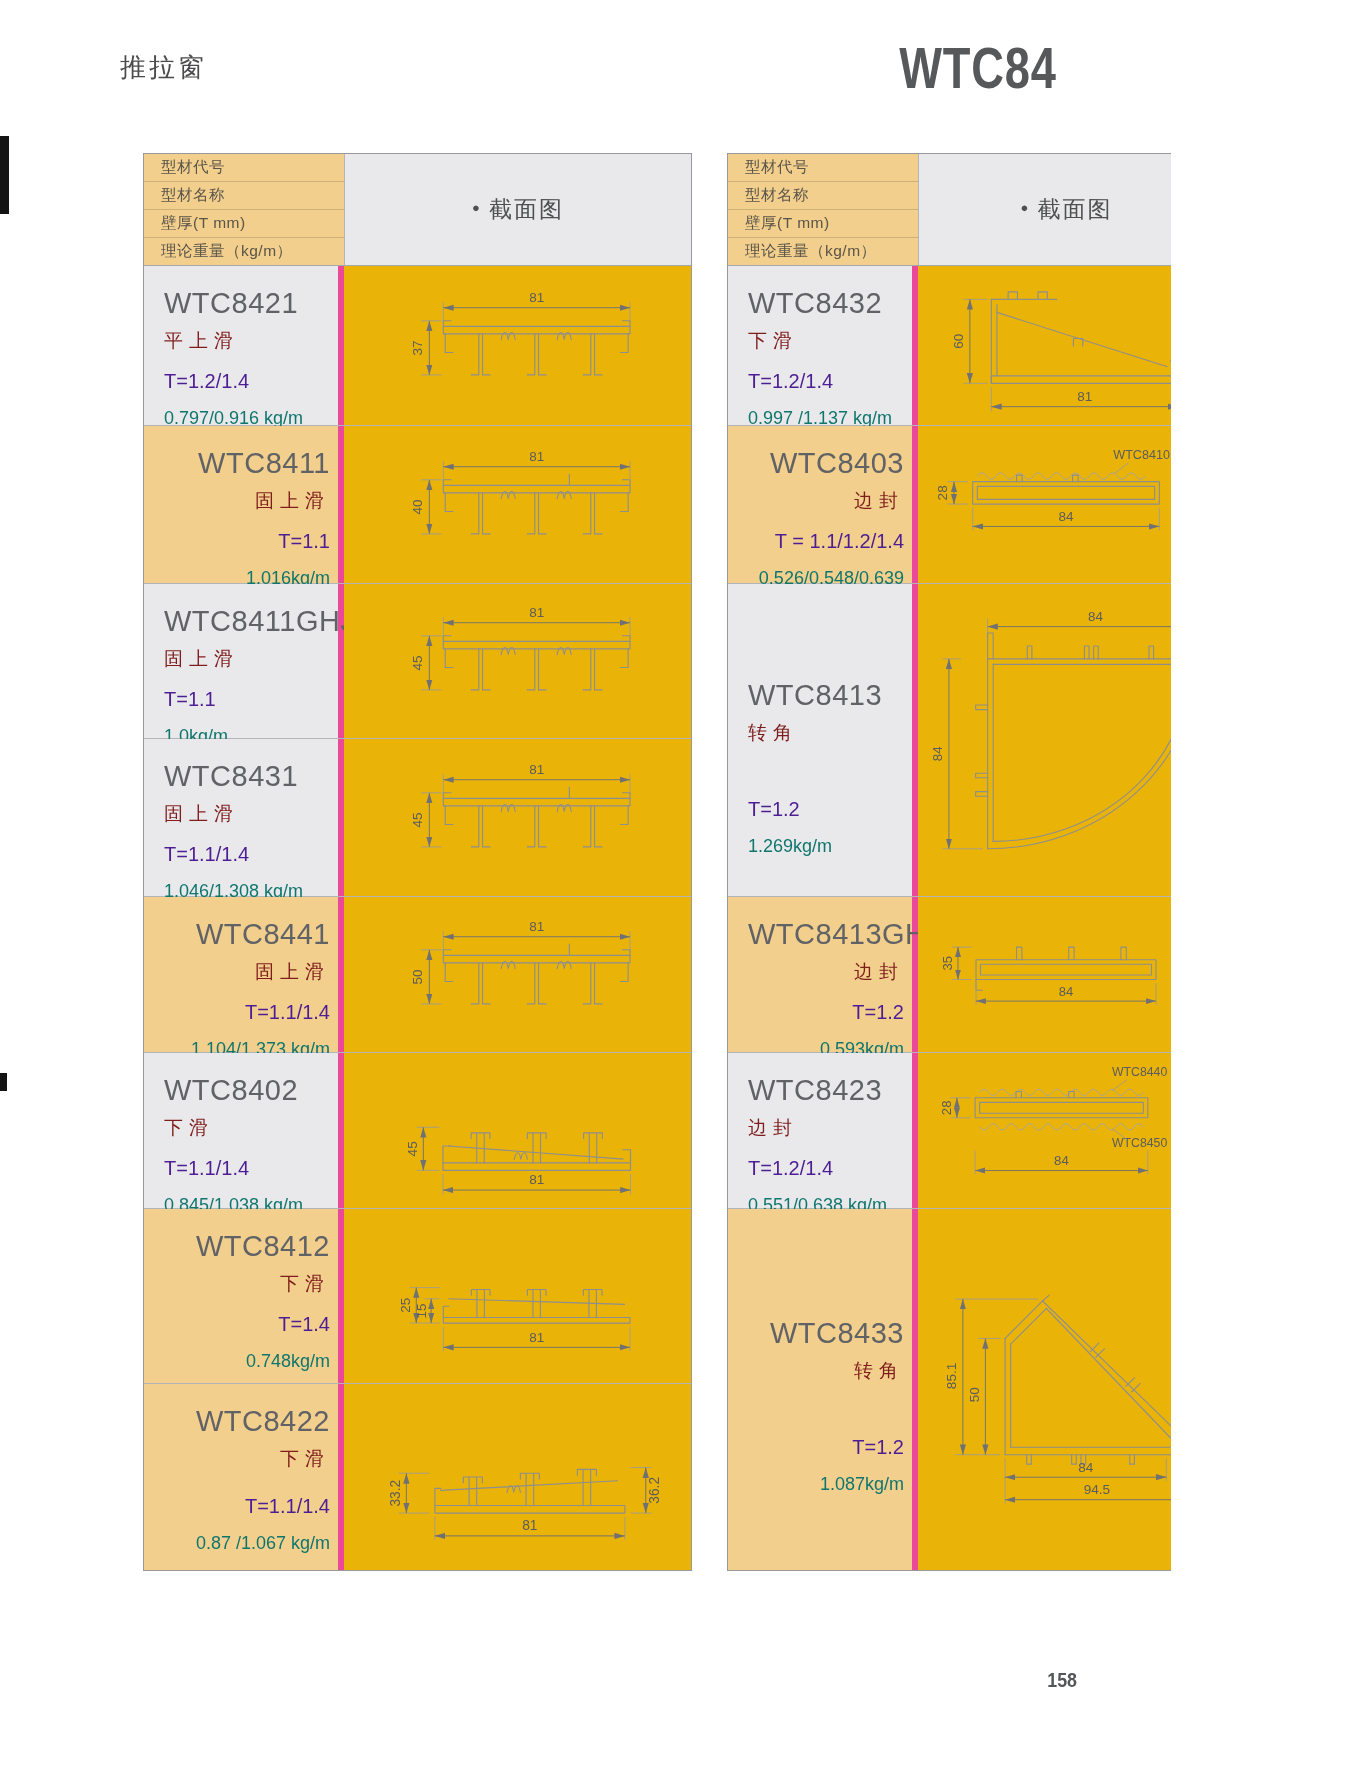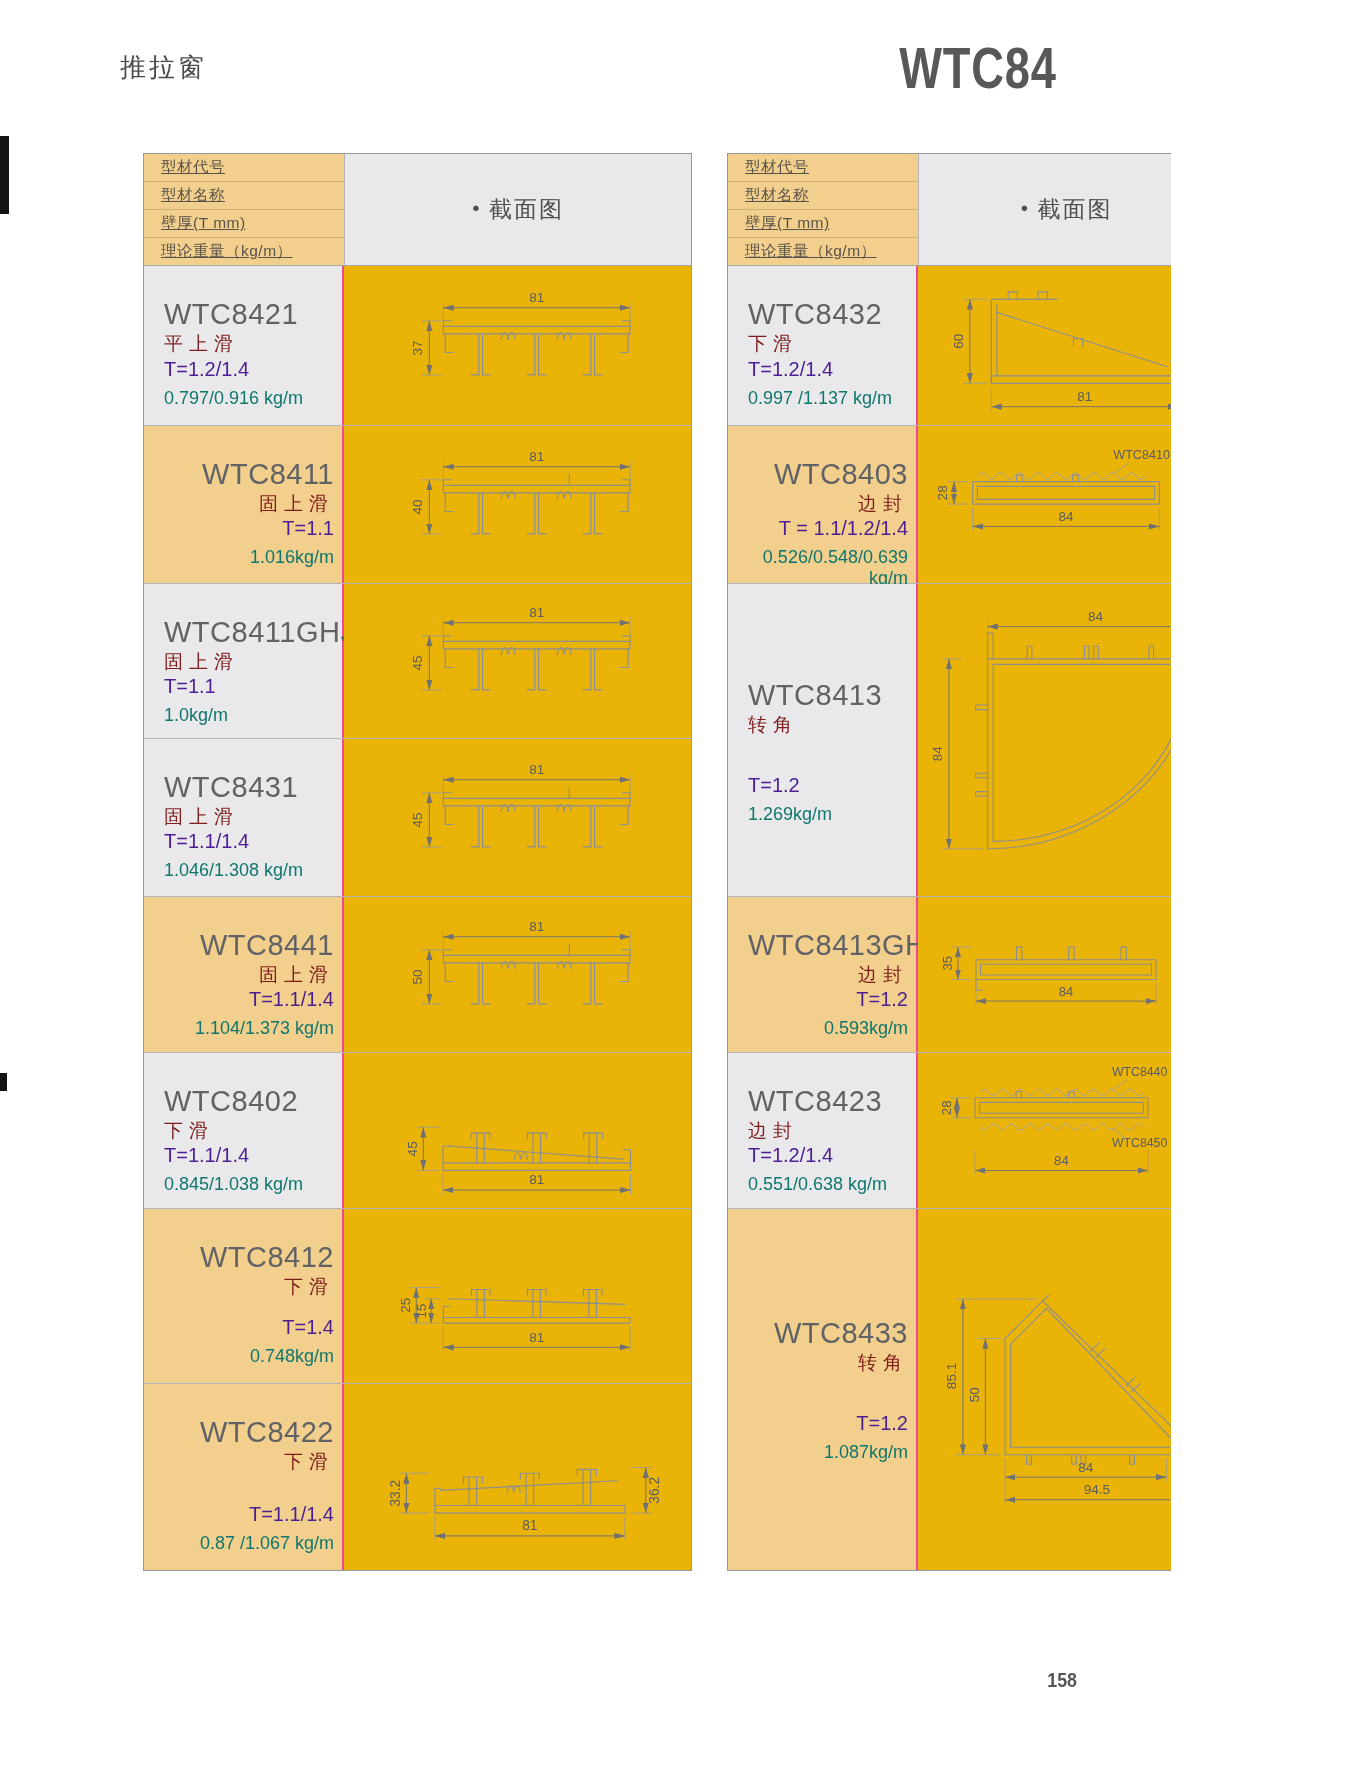--- a/index.html
+++ b/index.html
@@ -13,30 +13,30 @@
            transform:scaleX(.85);transform-origin:100% 50%;}
 
   .ptable{position:absolute;top:153px;height:1418px;border:1px solid #98999b;box-sizing:border-box;background:#fff;}
   .ptable.tleft{left:143px;width:549px;}
   .ptable.tright{left:727px;width:488px;}
 
   .thead{display:flex;height:112px;border-bottom:1px solid #a7a8aa;box-sizing:border-box;}
   .thead .labels{width:200px;display:flex;flex-direction:column;}
   .tright .thead .labels{width:190px;}
   .hcell{flex:1;background:#f2cf8c;border-bottom:1px solid #cdb079;display:flex;align-items:center;
-         padding-left:17px;font-size:15.5px;color:#5a544a;letter-spacing:.5px;text-decoration:underline;}
+         padding-left:17px;font-size:15.5px;color:#5a544a;letter-spacing:.5px;}
   .hcell:last-child{border-bottom:none;}
   .section{flex:1;background:#e9e9eb;border-left:1px solid #b4b5b7;display:flex;align-items:center;
            justify-content:center;font-size:23px;color:#4e4f51;letter-spacing:2px;}
   .section .bullet{font-size:13px;margin-right:7px;position:relative;top:-2px;}
 
   .prow{display:flex;border-bottom:1px solid #b4b5b7;box-sizing:border-box;}
   .prow.last{border-bottom:none;}
-  .labelcell{width:200px;box-sizing:border-box;padding:32px 8px 16px 20px;display:flex;flex-direction:column;
-             border-right:2px solid #ec4899;}
+  .labelcell{width:200px;box-sizing:border-box;padding:21px 8px 16px 20px;display:flex;flex-direction:column;
+             border-right:6px solid #ec4899;gap:8px;}
   .tright .labelcell{width:190px;}
   .labelcell.yellow{background:#f2cf8c;text-align:right;}
   .labelcell.gray{background:#e9e9eb;}
   .code{font-size:29px;color:#616266;letter-spacing:.5px;}
   .pname{font-size:19px;color:#7f1d1d;letter-spacing:6px;margin-top:0;}
   .spacer{flex:1;}
   .fixedgap{flex:0 0 36px;}
   .th{font-size:20px;color:#4c1d95;margin-bottom:7px;}
   .wt{font-size:18px;color:#0f766e;}
   .pt95{padding-top:95px;}

